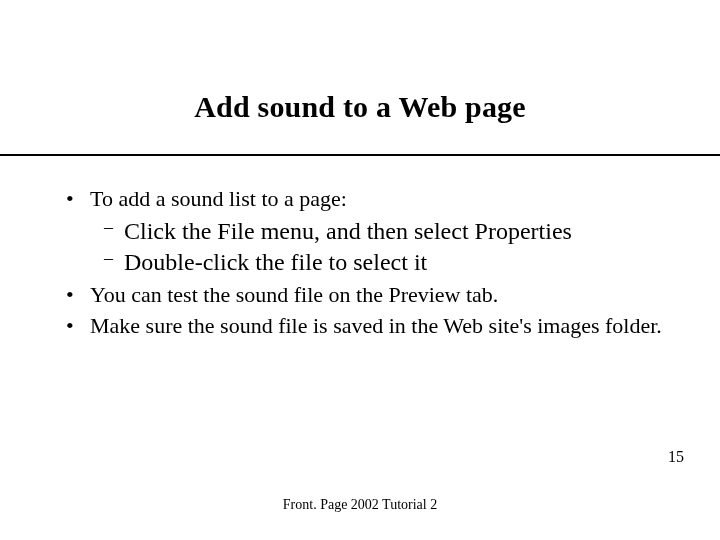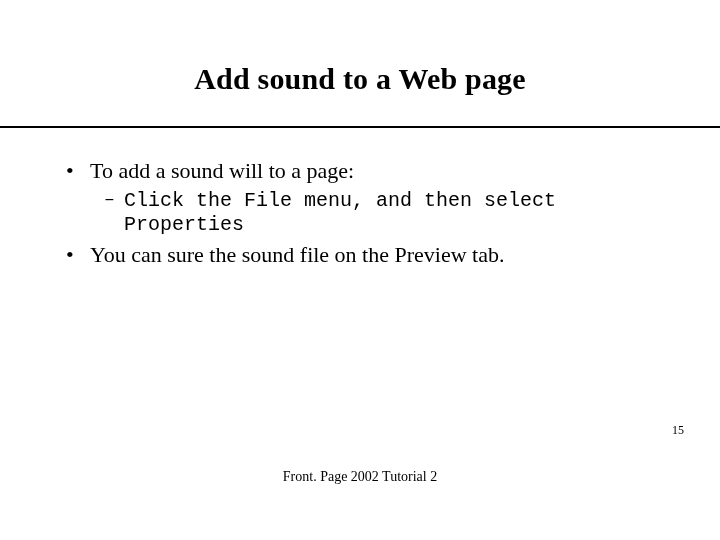--- a/index.html
+++ b/index.html
@@ -1,46 +1,48 @@
 <!DOCTYPE html>
 <html><head>
 <meta charset="utf-8">
 <style>
   * { margin: 0; padding: 0; box-sizing: border-box; }
   html, body { width: 720px; height: 540px; background: #fff; font-family: "Times New Roman", Times, serif; color: #000; }
-  .slide { position: relative; width: 720px; height: 472px; }
+  .slide { position: relative; width: 720px; height: 472px; margin-top: 28px; }
   .title { position: absolute; top: 62px; left: 0; width: 720px; text-align: center; font-size: 30px; font-weight: bold; letter-spacing: 0.2px; }
   .hr { position: absolute; top: 126px; left: 0; width: 720px; height: 2px; background: #000; }
   .content { position: absolute; top: 158px; left: 64px; width: 600px; }
   ul.level1 { list-style: none; }
   ul.level1 > li { position: relative; padding-left: 26px; font-size: 22px; line-height: 1.15; margin-bottom: 6px; }
   ul.level1 > li::before { content: "•"; position: absolute; left: 2px; top: 0; font-size: 22px; }
   ul.level2 { list-style: none; margin-top: 6px; margin-bottom: 6px; }
-  ul.level2 > li { position: relative; padding-left: 34px; font-size: 20px; line-height: 1.18; margin-bottom: 2px; font-family: Liberation Mono, monospace; }
+  ul.level2 > li { position: relative; padding-left: 34px; font-size: 24px; line-height: 1.18; margin-bottom: 2px; }
   ul.level2 > li::before { content: "–"; position: absolute; left: 14px; top: 0; font-size: 18px; }
   .footer { position: absolute; bottom: 20px; left: 0; width: 720px; }
   .footer-center { position: absolute; left: 0; width: 720px; text-align: center; font-size: 14px; line-height: 1.2; }
-  .footer-right { position: absolute; right: 36px; bottom: 14px; font-size: 12px; }
+  .footer-right { position: absolute; right: 36px; bottom: 14px; font-size: 16px; }
 </style>
 </head>
 <body>
 <div class="slide">
 
   <div class="title">Add sound to a Web page</div>
   <div class="hr"></div>
 
   <div class="content">
     <ul class="level1">
       <li>
-        <span>To add a sound will to a page:</span>
+        <span>To add a sound list to a page:</span>
         <ul class="level2">
           <li><span>Click the File menu, and then select Properties</span></li>
+          <li><span>Double-click the file to select it</span></li>
         </ul>
       </li>
-      <li><span>You can sure the sound file on the Preview tab.</span></li>
+      <li><span>You can test the sound file on the Preview tab.</span></li>
+      <li><span>Make sure the sound file is saved in the Web site's images folder.</span></li>
     </ul>
   </div>
 
   <div class="footer">
     <div class="footer-center">
       <br>
       <span>Front. Page 2002 Tutorial 2</span>
     </div>
     <div class="footer-right">15</div>
   </div>

